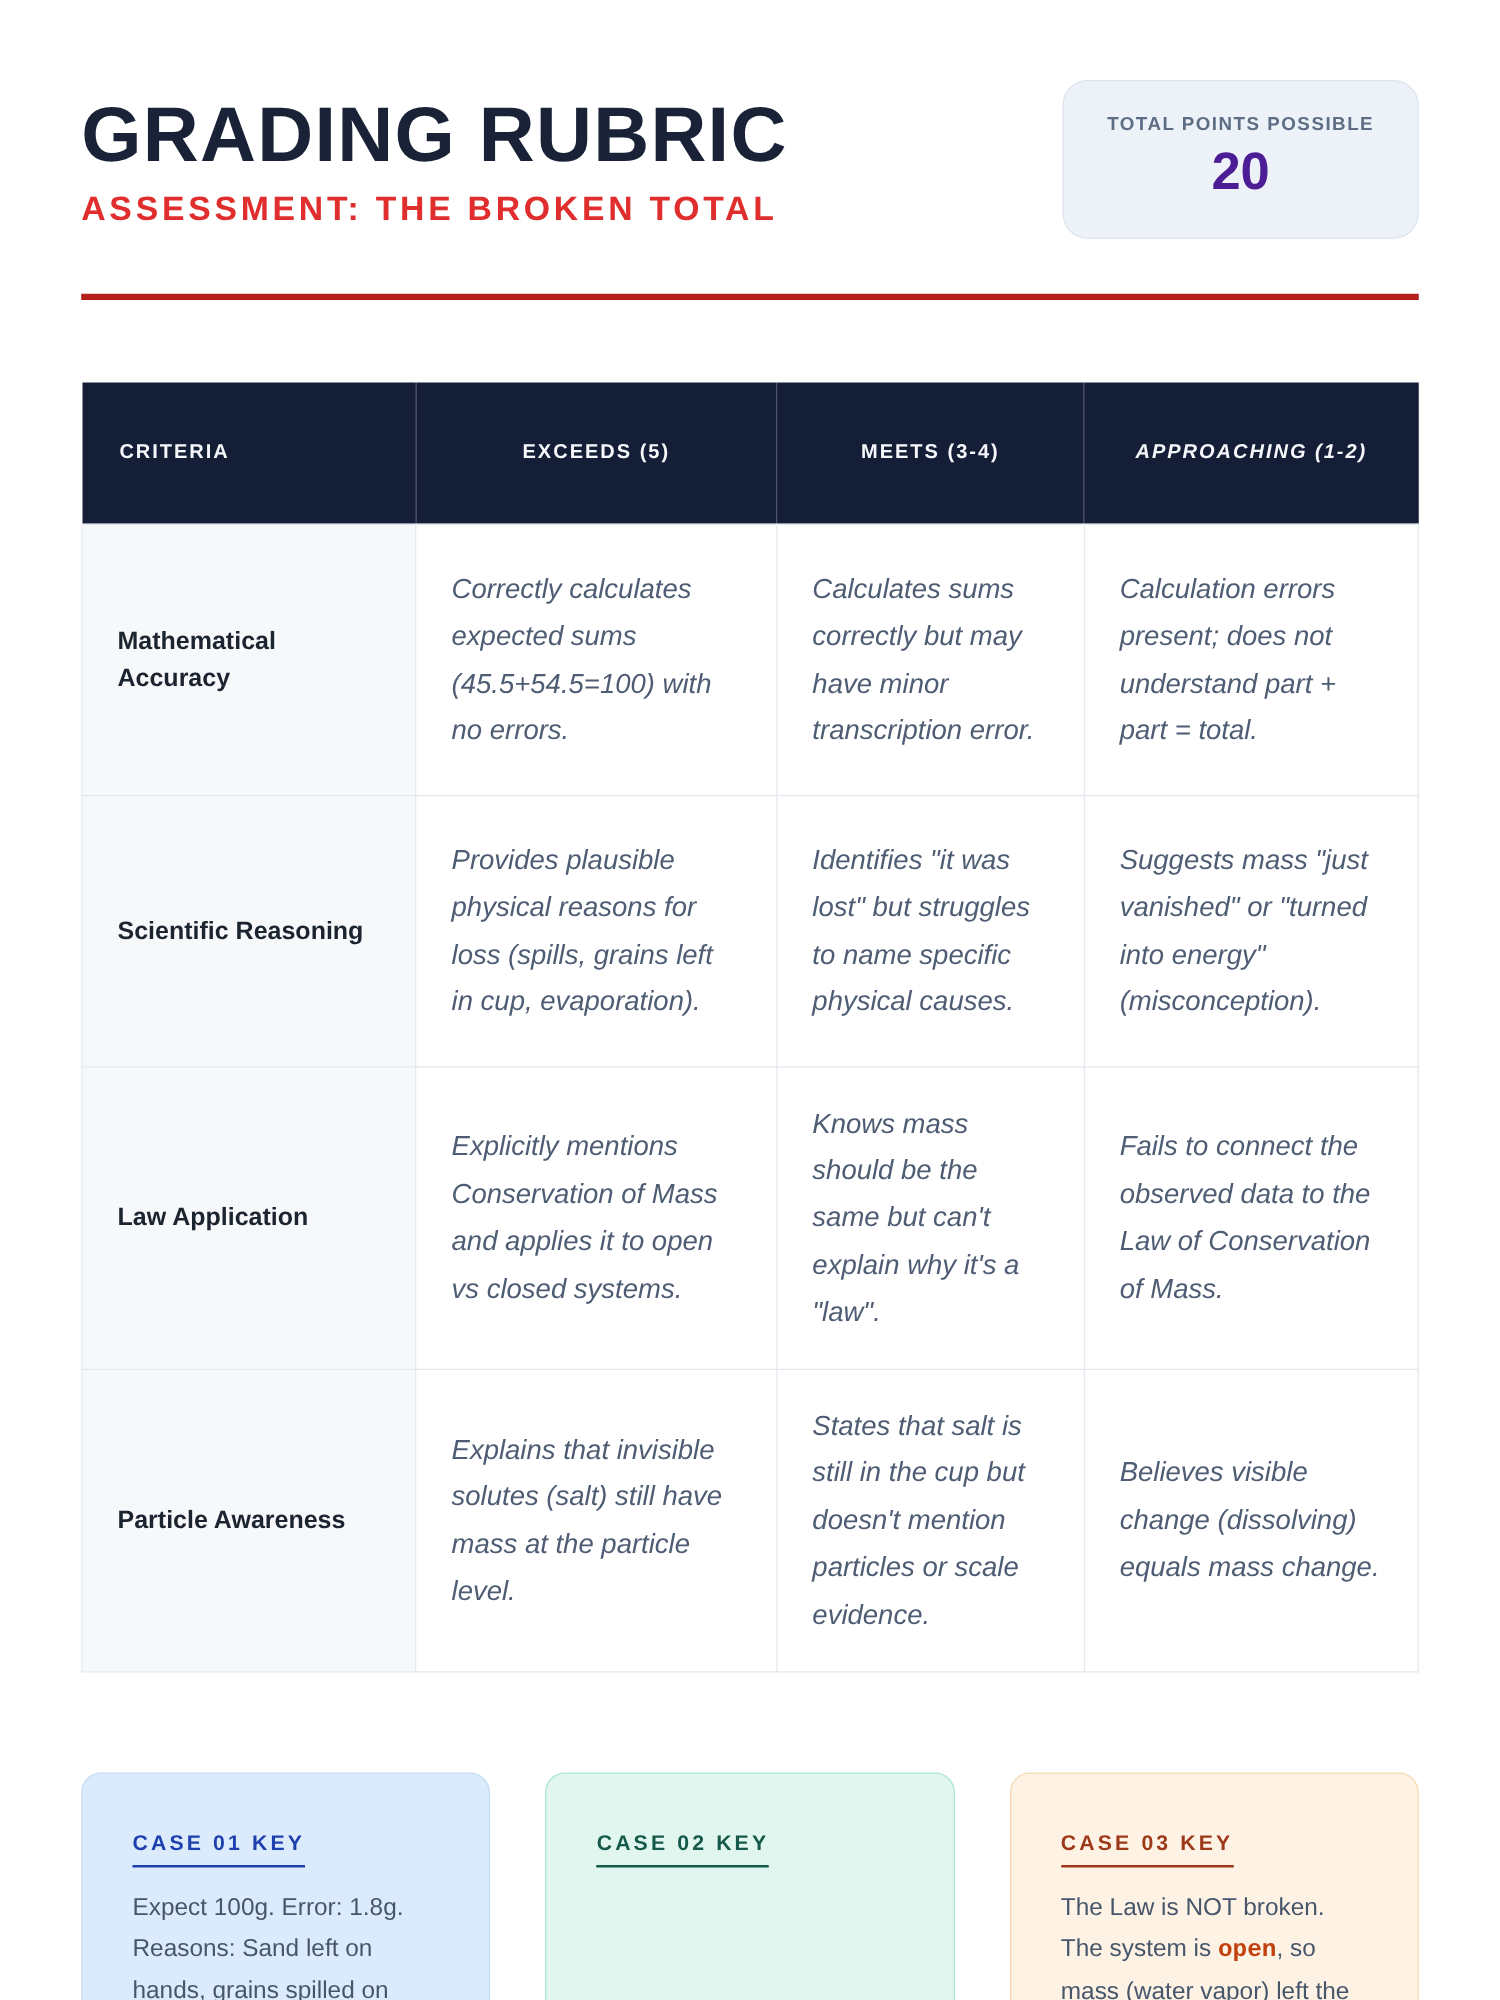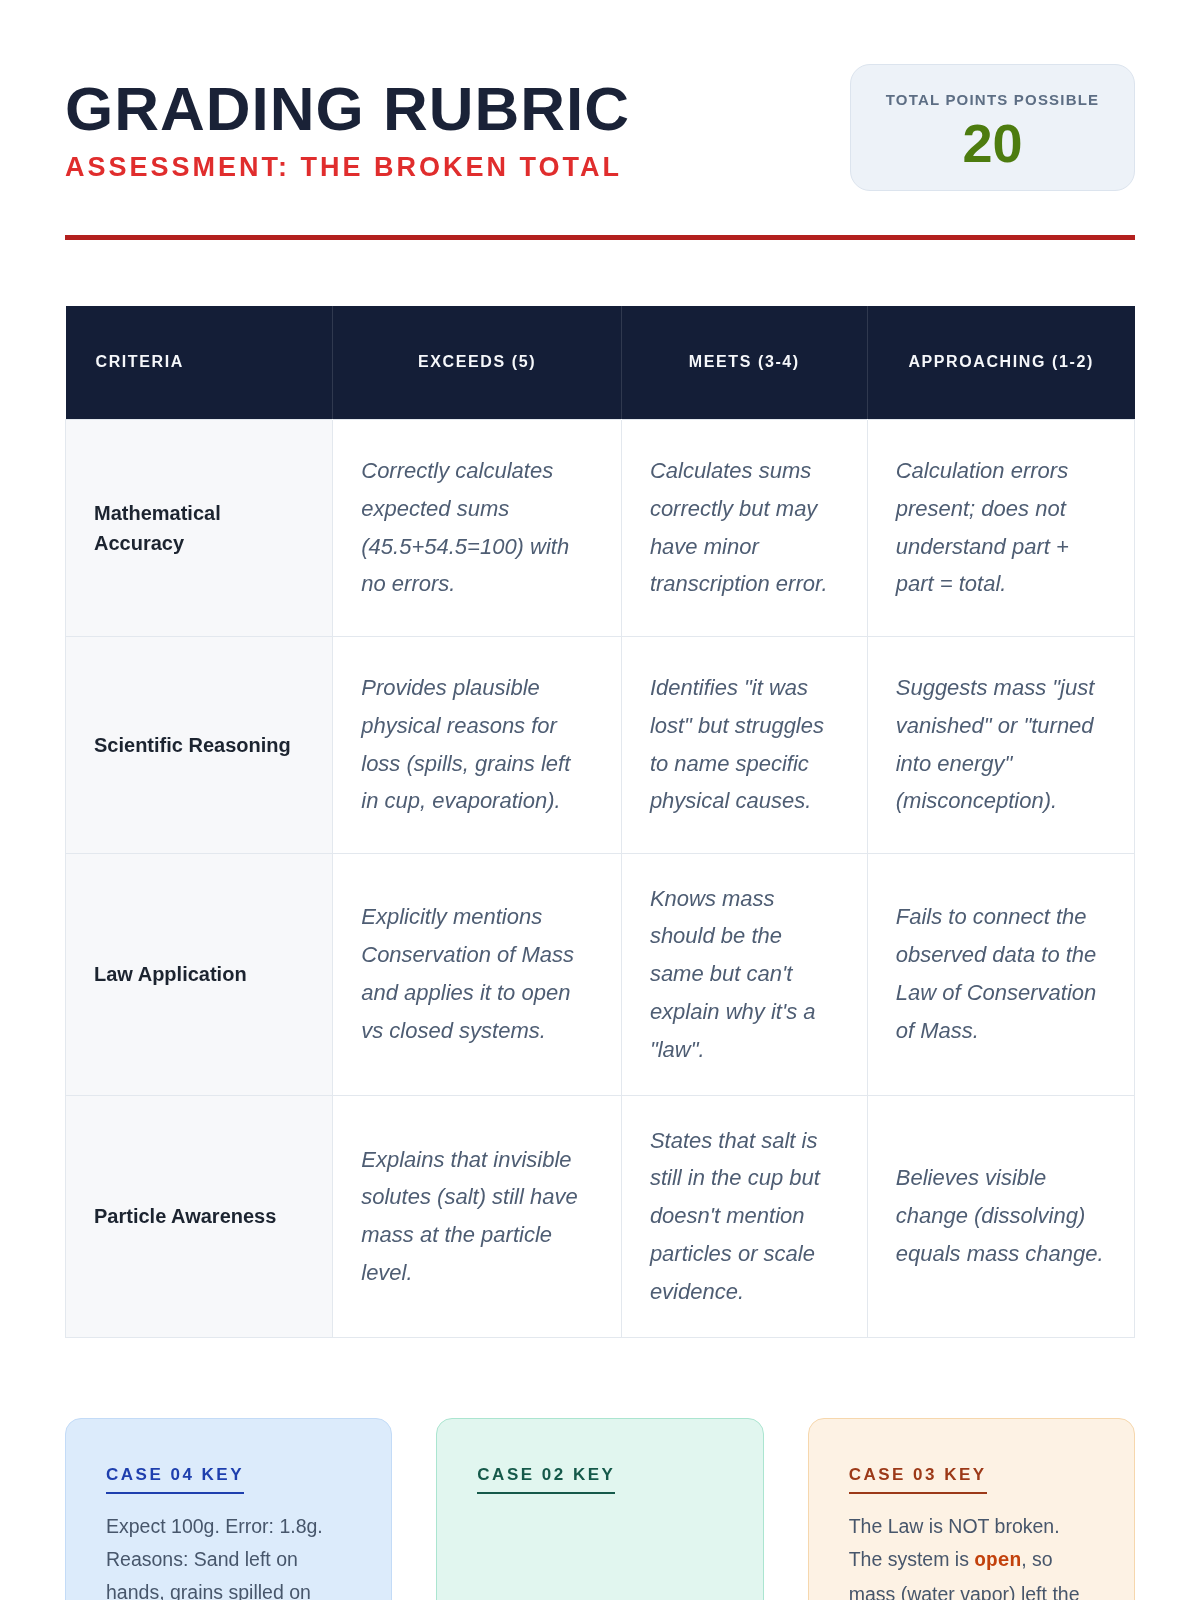--- a/index.html
+++ b/index.html
@@ -45,23 +45,23 @@
     text-align: center;
   }
   .points-label {
     font-size: 15px;
     font-weight: 700;
     letter-spacing: 1.2px;
     color: #5d6e84;
   }
   .points-value {
     margin-top: 8px;
-    font-size: 54px;
+    font-size: 42px;
     font-weight: 900;
-    color: #4d7c0f;
+    color: #4c1d95;
     line-height: 1;
   }
   .divider {
     margin-top: 44px;
     height: 5px;
     background: #b3201e;
     border: none;
   }
 
   
@@ -164,21 +164,21 @@
       <col class="c-criteria">
         <col class="c-exceeds">
         <col class="c-meets">
         <col class="c-approaching">
     </colgroup>
     <thead>
       <tr>
         <th style="background-color: rgb(20, 30, 55);">CRITERIA</th>
         <th style="background-color: rgb(20, 30, 55);">EXCEEDS (5)</th>
         <th style="background-color: rgb(20, 30, 55);">MEETS (3-4)</th>
-        <th style="background-color: rgb(20, 30, 55);">APPROACHING (1-2)</th>
+        <th style="background-color: rgb(20, 30, 55); font-style: italic;">APPROACHING (1-2)</th>
       </tr>
     </thead>
     <tbody>
       <tr>
         <td class="criteria-cell">Mathematical Accuracy</td>
         <td class="desc-cell">Correctly calculates expected sums (45.5+54.5=100) with no errors.</td>
         <td class="desc-cell">Calculates sums correctly but may have minor transcription error.</td>
         <td class="desc-cell">Calculation errors present; does not understand part + part = total.</td>
       </tr>
       <tr>
@@ -198,21 +198,21 @@
         <td class="desc-cell">Explains that invisible solutes (salt) still have mass at the particle level.</td>
         <td class="desc-cell">States that salt is still in the cup but doesn't mention particles or scale evidence.</td>
         <td class="desc-cell">Believes visible change (dissolving) equals mass change.</td>
       </tr>
     </tbody>
   </table>
 
   <div class="case-row">
 
     <div class="case-card" style="background-color: rgb(220, 235, 251); border-color: rgb(195, 219, 247);">
-      <div class="case-title" style="color: rgb(30, 63, 174);">CASE 04 KEY</div>
+      <div class="case-title" style="color: rgb(30, 63, 174);">CASE 01 KEY</div>
       <div class="case-text">Expect 100g. Error: 1.8g. Reasons: Sand left on hands, grains spilled on floor, scale</div>
     </div>
 
     <div class="case-card" style="background-color: rgb(225, 246, 239); border-color: rgb(171, 229, 208);">
       <div class="case-title" style="color: rgb(21, 89, 74);">CASE 02 KEY</div>
     </div>
 
     <div class="case-card" style="background-color: rgb(253, 242, 228); border-color: rgb(246, 215, 173);">
       <div class="case-title" style="color: rgb(156, 57, 24);">CASE 03 KEY</div>
       <div class="case-text"><span>The Law is NOT broken. The system is </span><strong>open</strong><span>, so mass (water vapor) left the</span></div>

